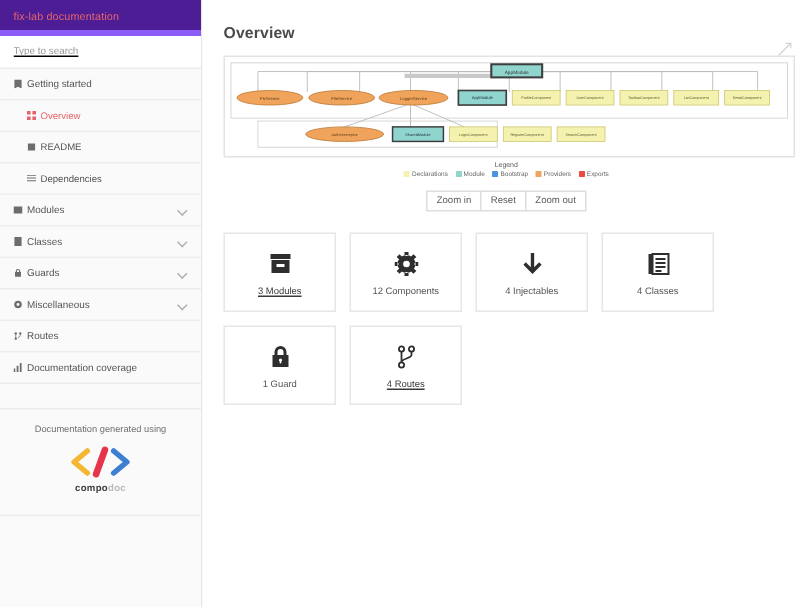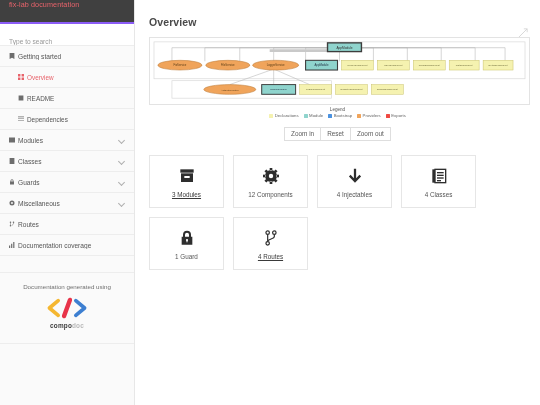--- a/index.html
+++ b/index.html
@@ -19,32 +19,33 @@
     height: 405px;
     background: #fafafa;
     border-right: 1px solid #e7e7e7;
     display: flex;
     flex-direction: column;
     flex: 0 0 135px;
   }
   .brand {
     height: 24px;
     display: flex;
+    align-items: center;
     padding: 0 9px;
     font-size: 7.2px;
     color: #e8636b;
-    border-bottom: 2px solid #8b5cf6;
-    background: #404040;
+    border-bottom: 4px solid #8b5cf6;
+    background: #4c1d95;
     letter-spacing: .1px;
   }
   .search-wrap {
     height: 22px;
     border-bottom: 1px solid #ededed;
     display: flex;
-    align-items: flex-end;
+    align-items: center;
     background: #fff;
     text-decoration: underline;
   }
   .search-input {
     width: 100%;
     border: 0;
     outline: 0;
     background: transparent;
     font-family: "Liberation Sans", sans-serif;
     font-size: 6.6px;

